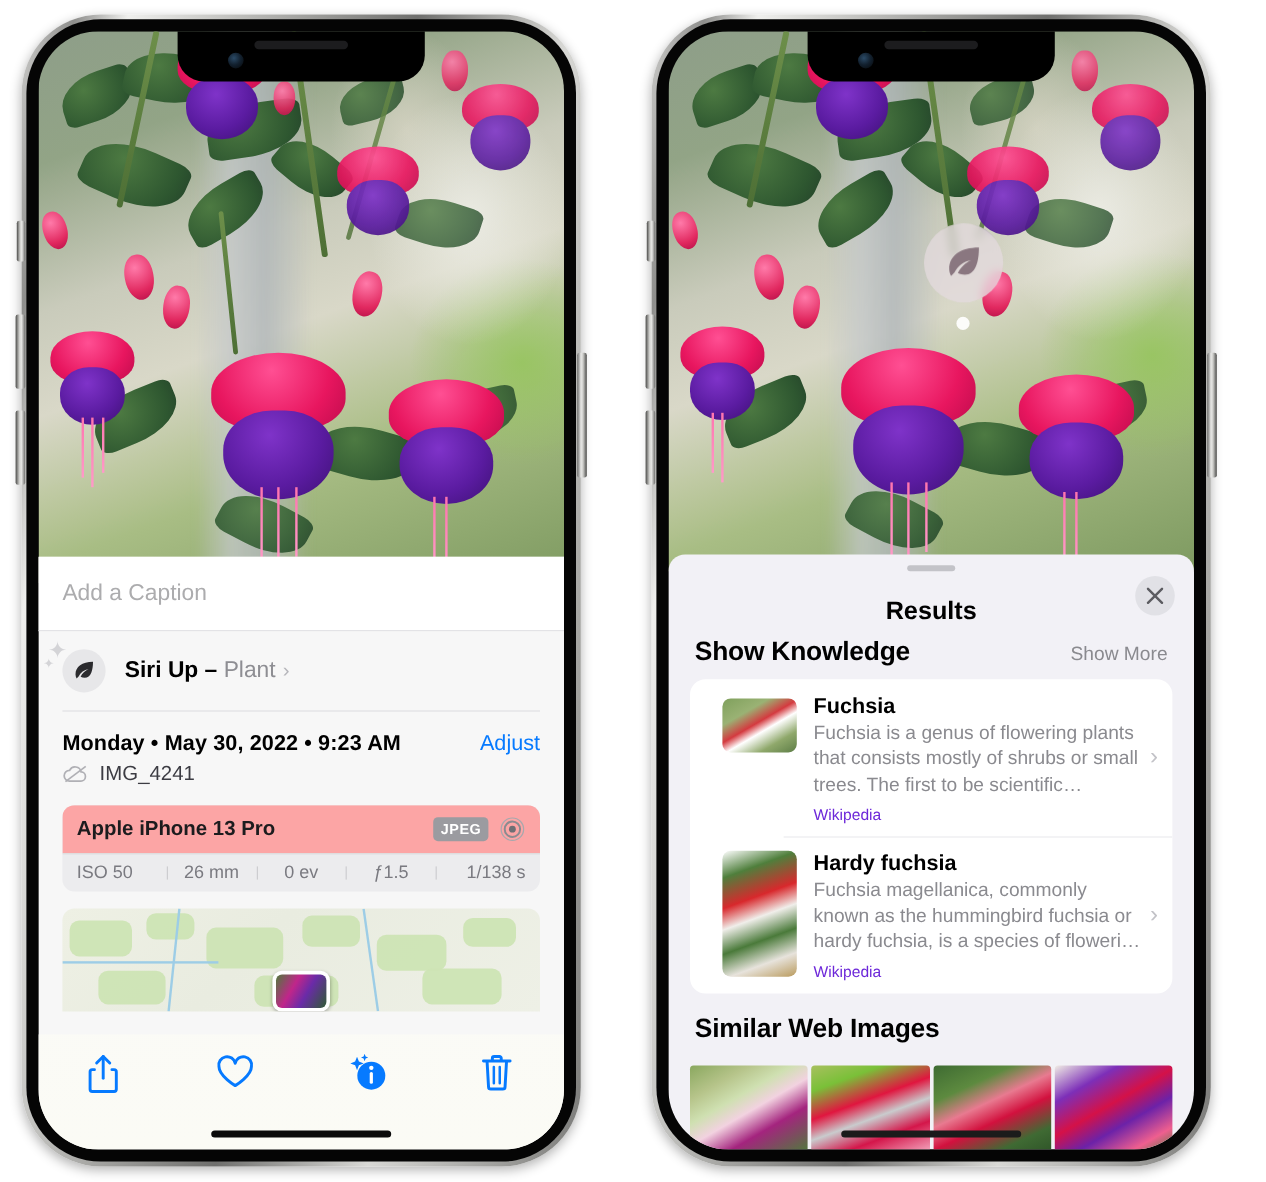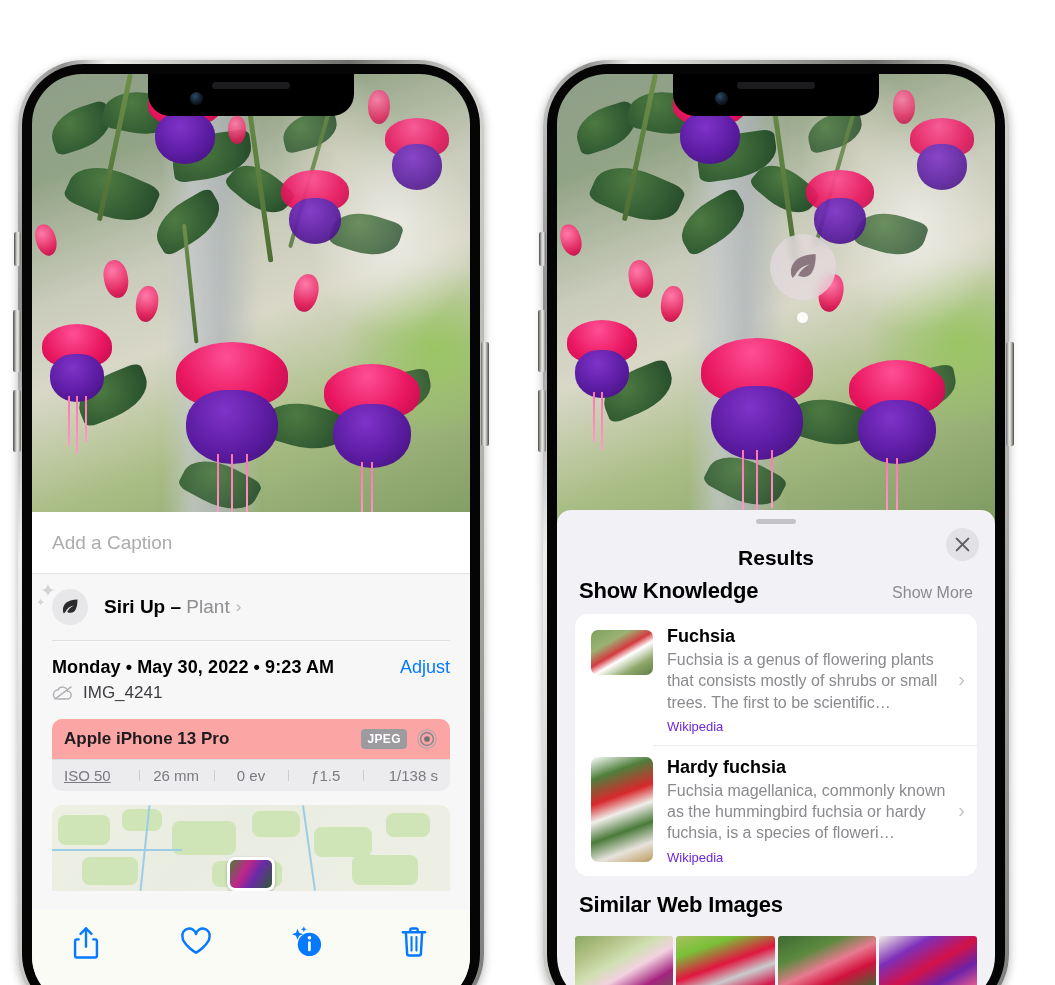--- a/index.html
+++ b/index.html
@@ -2,21 +2,21 @@
 <html><head>
 <meta charset="utf-8">
 <style>
   * { box-sizing: border-box; margin: 0; padding: 0; }
   html, body {
     width: 1055px; height: 985px;
     background: #ffffff;
     font-family: "Liberation Sans", sans-serif;
     overflow: hidden;
   }
-  .stage { position: relative; width: 1055px; height: 765px; margin-top: 48px; }
+  .stage { position: relative; width: 1055px; height: 765px; }
 
   
   .phone { position: absolute; top: 12px; width: 466px; height: 960px; }
   .phone.left  { left: 18px; }
   .phone.right { left: 543px; }
 
   .frame-outer {
     position: absolute; inset: 0;
     border-radius: 66px;
     background: linear-gradient(100deg,#cfcfcd 0%,#8e8e8c 7%,#efefed 14%,#b9b9b6 30%,
@@ -166,21 +166,21 @@
   .meta-line2 { display: flex; justify-content: space-between; align-items: center; }
   .vibrant {
     border: 1px solid #a4a4a9; color: #6f6f74; font-size: 12px;
     border-radius: 11px; padding: 2px 10px; letter-spacing: .4px;
   }
   .meta-foot {
     border-top: 1px solid #dcdcde; display: flex; padding: 7px 12px;
     font-size: 15px; color: #7a7a80;
   }
   .meta-foot div { flex: 1; text-align: center; position: relative; }
-  .meta-foot div:first-child { text-align: left; text-decoration: underline; }
+  .meta-foot div:first-child { text-align: left; }
   .meta-foot div:last-child { text-align: right; }
   .meta-foot div + div::before {
     content: ""; position: absolute; left: 0; top: 3px; bottom: 3px;
     width: 1px; background: #cdcdd0;
   }
 
   .map {
     margin: 14px 20px 0 20px; height: 86px; border-radius: 10px 10px 0 0;
     position: relative; overflow: hidden;
     background: linear-gradient(135deg,#eef0e4 0%,#e9ece0 40%,#eef0e6 100%);
@@ -236,21 +236,21 @@
     display: flex; align-items: center; justify-content: center;
   }
   .sec-head {
     display: flex; justify-content: space-between; align-items: baseline;
     padding: 8px 22px 10px 22px;
   }
   .sec-head .h { font-size: 22px; font-weight: 700; color: #000; letter-spacing: -.2px; }
   .sec-head .more { font-size: 16px; color: #8a8a8f; }
 
   .know-card { margin: 0 18px; background: #fff; border-radius: 13px; overflow: hidden; }
-  .know-item { display: flex; padding: 12px 12px 11px 16px; position: relative; }
+  .know-item { display: flex; padding: 12px 12px 11px 27px; position: relative; }
   .know-item + .know-item::before {
     content:""; position: absolute; left: 78px; right: 0; top: 0; height: 1px; background: #ececee;
   }
   .thumb { width: 62px; border-radius: 7px; flex: none; margin-right: 14px; overflow: hidden; }
   .thumb.t1 { height: 45px; margin-top: 4px;
     background: linear-gradient(150deg,#7fa05c 0%,#9ab274 28%,#d43a3f 46%,#ffffff 58%,#8fa86b 78%,#5d7d46 100%); }
   .thumb.t2 { height: 105px;
     background: linear-gradient(160deg,#ffffff 0%,#4f7f3c 18%,#d8282c 38%,#f0eeea 52%,#4a7a3a 68%,#e7e3dc 84%,#b99a5c 100%); }
   .know-txt { flex: 1; min-width: 0; padding-right: 8px; }
   .know-title { font-size: 18px; font-weight: 700; color: #000; margin-bottom: 2px; }

